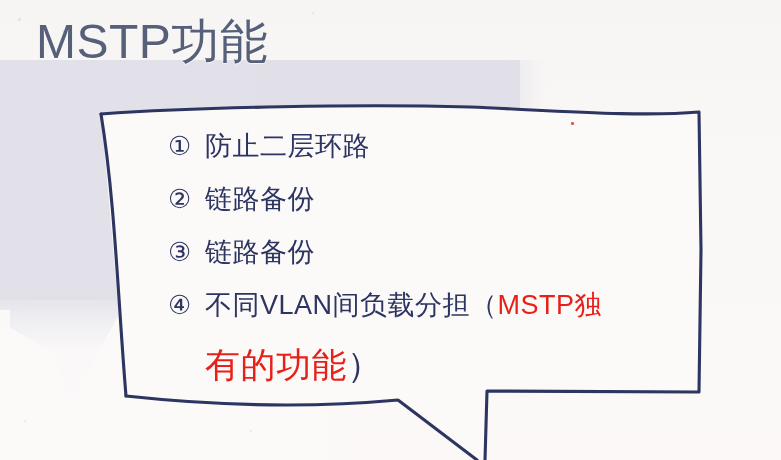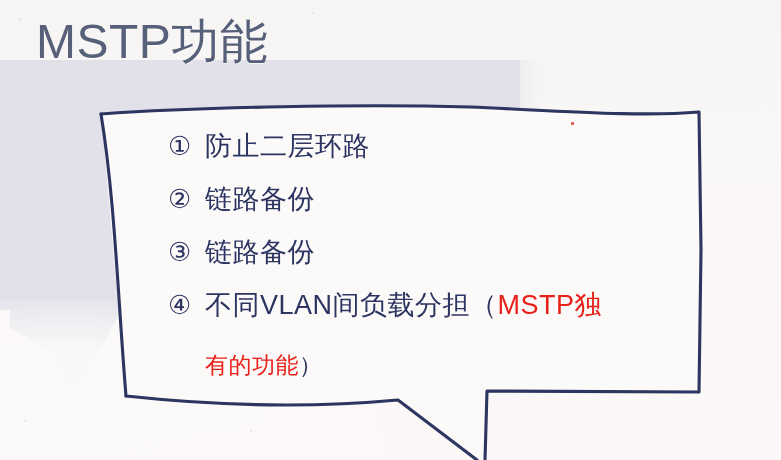--- a/index.html
+++ b/index.html
@@ -132,21 +132,21 @@
     color: #2c3462;
     letter-spacing: 0.5px;
     text-align: right;
   }
   .bullet-text .red {
     color: #e8201a;
   }
   .bullet-cont {
     margin-left: 37px;
     color: #e8201a;
-    font-size: 23px;
+    font-size: 35px;
     letter-spacing: 0.5px;
     height: 50px;
     line-height: 50px;
     white-space: nowrap;
   }
   .bullet-cont .navy {
     color: #2c3462;
   }
 
   .red-dot {

